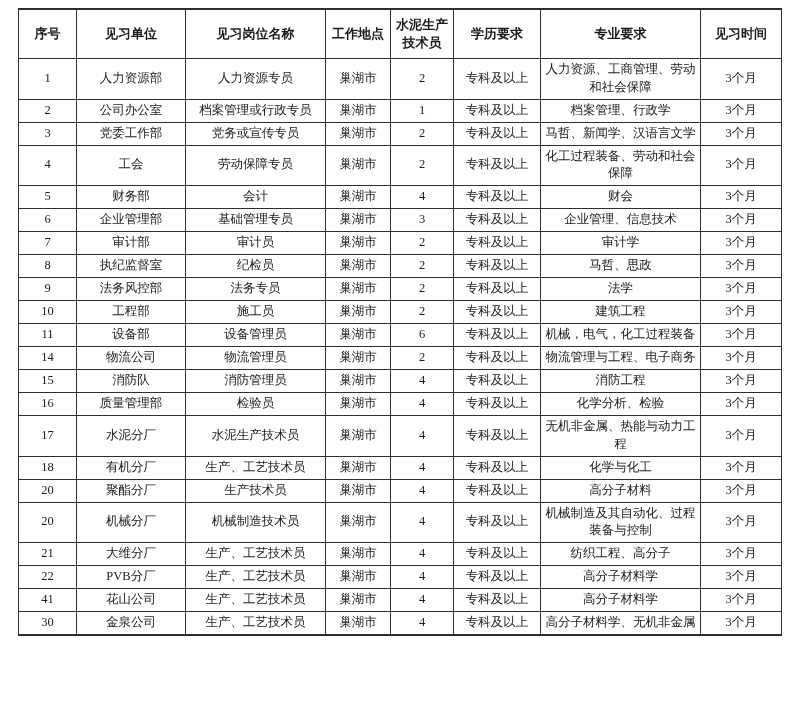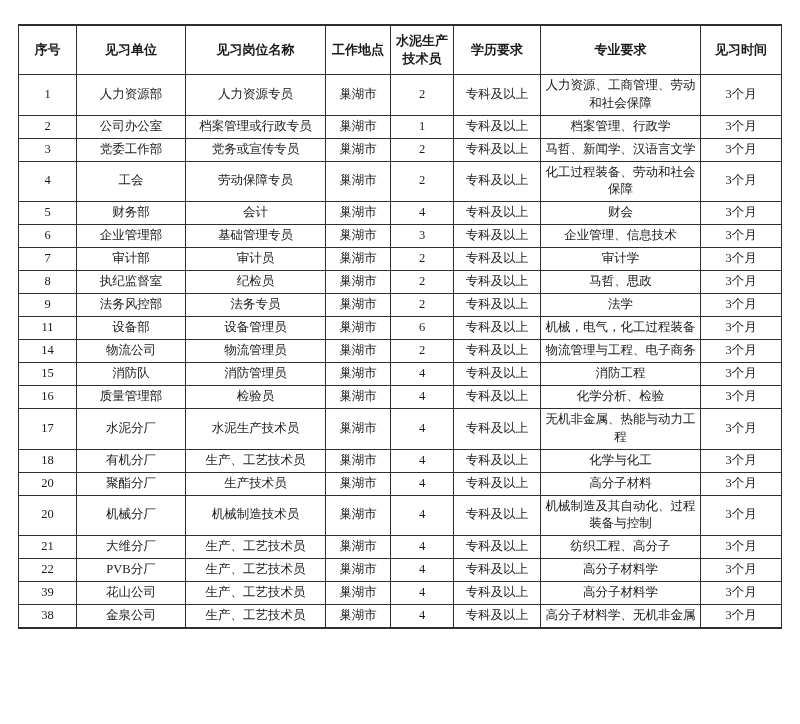--- a/index.html
+++ b/index.html
@@ -8,21 +8,21 @@
     background: #ffffff;
   }
   .page {
     position: relative;
     width: 800px;
     height: 724px;
     background: #ffffff;
     font-family: "Liberation Serif", "DejaVu Serif", serif;
     color: #1a1a1a;
     box-sizing: border-box;
-    padding: 24px 0 0 18px;
+    padding: 8px 0 0 18px;
   }
   table.listing {
     border-collapse: collapse;
     table-layout: fixed;
     width: 763px;
     border-top: 2px solid #2e2e2e;
     border-bottom: 2px solid #2e2e2e;
   }
   table.listing th,
   table.listing td {
@@ -165,20 +165,30 @@
           <td>9</td>
           <td>法务风控部</td>
           <td>法务专员</td>
           <td>巢湖市</td>
           <td>2</td>
           <td>专科及以上</td>
           <td>法学</td>
           <td>3个月</td>
         </tr>
         <tr>
+          <td>10</td>
+          <td>工程部</td>
+          <td>施工员</td>
+          <td>巢湖市</td>
+          <td>2</td>
+          <td>专科及以上</td>
+          <td>建筑工程</td>
+          <td>3个月</td>
+        </tr>
+        <tr>
           <td>11</td>
           <td>设备部</td>
           <td>设备管理员</td>
           <td>巢湖市</td>
           <td>6</td>
           <td>专科及以上</td>
           <td>机械，电气，化工过程装备</td>
           <td>3个月</td>
         </tr>
         <tr>
@@ -265,31 +275,31 @@
           <td>22</td>
           <td>PVB分厂</td>
           <td>生产、工艺技术员</td>
           <td>巢湖市</td>
           <td>4</td>
           <td>专科及以上</td>
           <td>高分子材料学</td>
           <td>3个月</td>
         </tr>
         <tr>
-          <td>39</td>
+          <td>41</td>
           <td>花山公司</td>
           <td>生产、工艺技术员</td>
           <td>巢湖市</td>
           <td>4</td>
           <td>专科及以上</td>
           <td>高分子材料学</td>
           <td>3个月</td>
         </tr>
         <tr>
-          <td>38</td>
+          <td>30</td>
           <td>金泉公司</td>
           <td>生产、工艺技术员</td>
           <td>巢湖市</td>
           <td>4</td>
           <td>专科及以上</td>
           <td>高分子材料学、无机非金属</td>
           <td>3个月</td>
         </tr>
       </tbody>
   </table>

